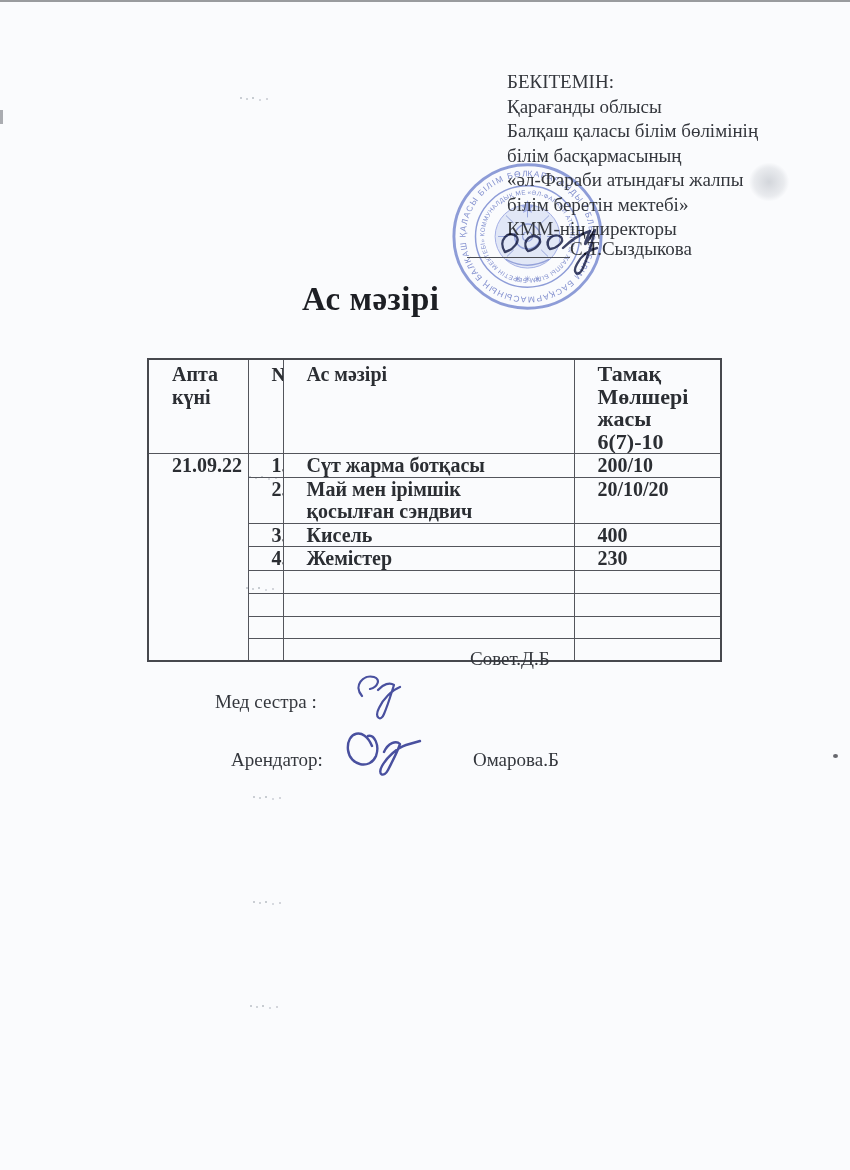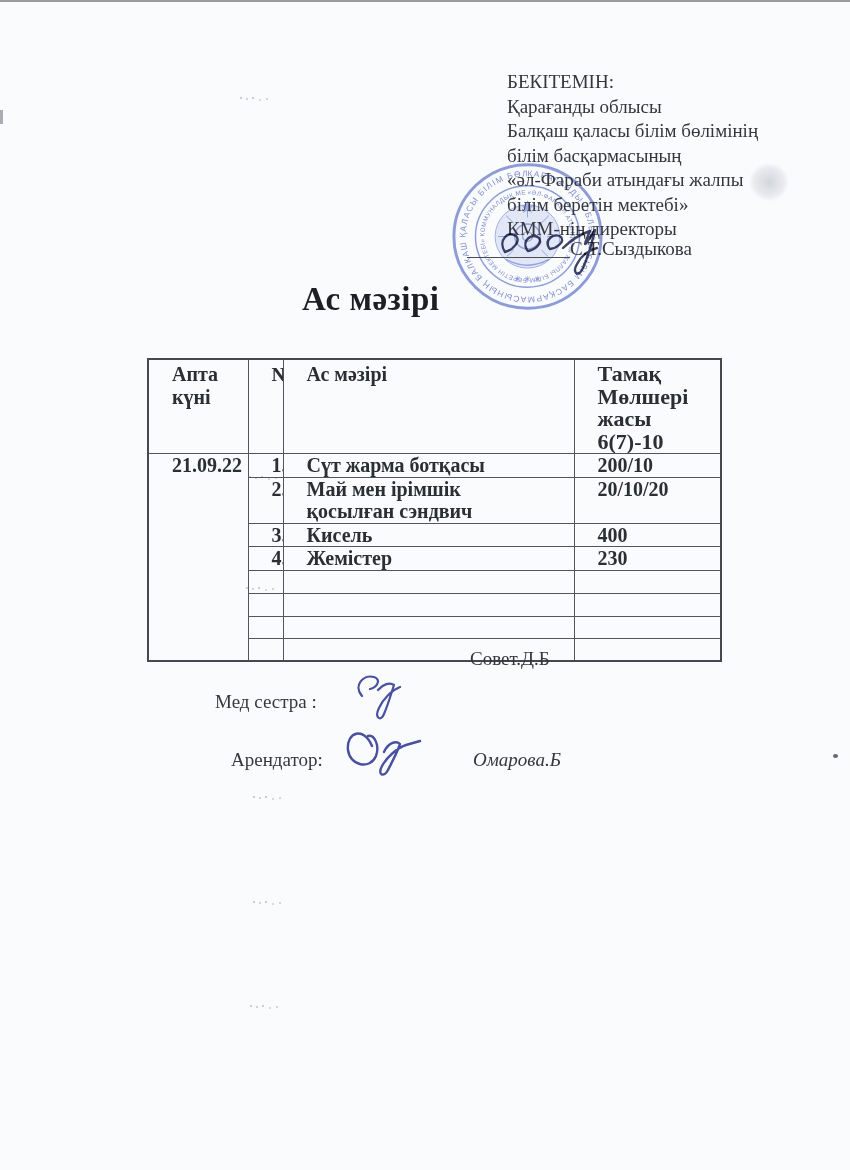--- a/index.html
+++ b/index.html
@@ -196,13 +196,13 @@
 </svg>
 <div class="abs f-name" style="left:470px;top:648px;">Совет.Д.Б</div>
 
 <div class="abs f-label" style="left:214px;top:749px;margin-left:17px;">Арендатор:</div>
 <svg class="abs f-sig" style="left:342px;top:718px;" width="100" height="66" viewBox="0 0 100 66">
   <g fill="none" stroke="#4a51a0" stroke-width="2.4" stroke-linecap="round" stroke-linejoin="round">
     <path d="M 30 28 C 22 8 4 14 6 32 C 8 48 28 52 34 38 C 38 27 32 16 26 18"></path>
     <path d="M 42 34 C 46 25 54 22 58 26 C 55 35 51 42 46 52 C 42 60 35 57 40 48 C 45 39 55 30 64 27 L 78 23"></path>
   </g>
 </svg>
-<div class="abs f-name" style="left:473px;top:749px;font-style:italic;">Омарова.Б</div>
+<div class="abs f-name" style="left:473px;top:749px;">Омарова.Б</div>
 
 </body></html>

